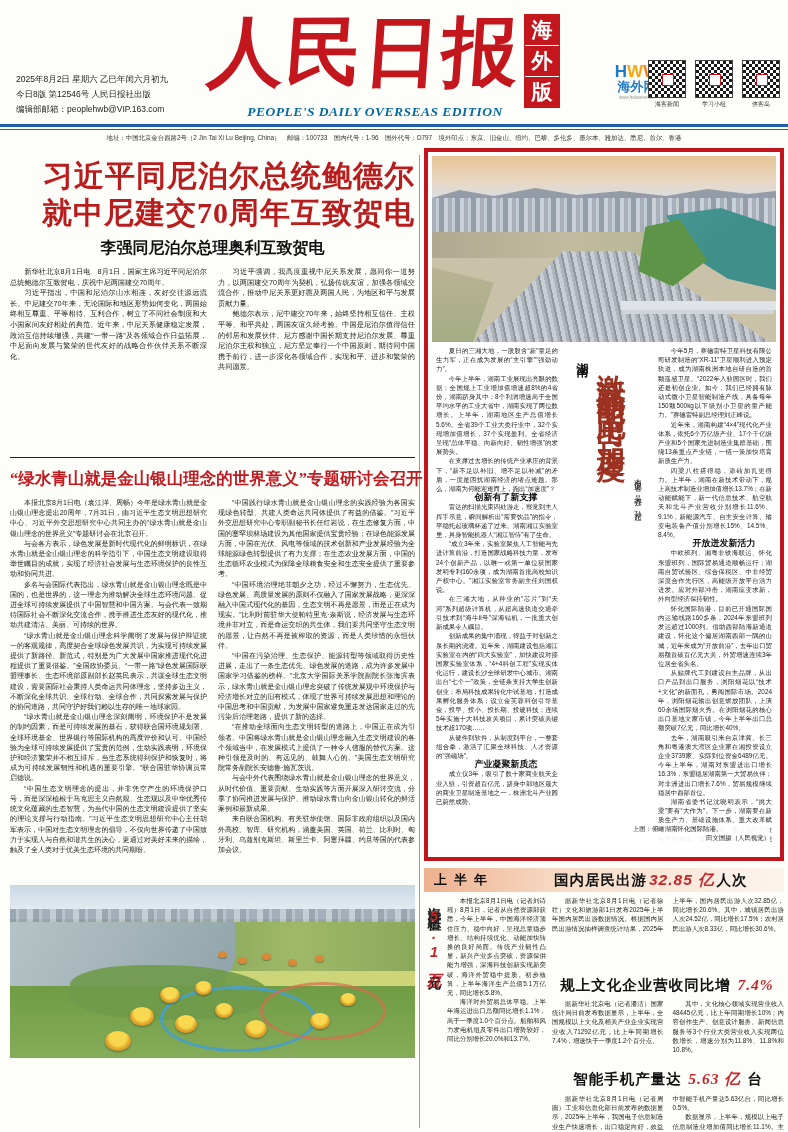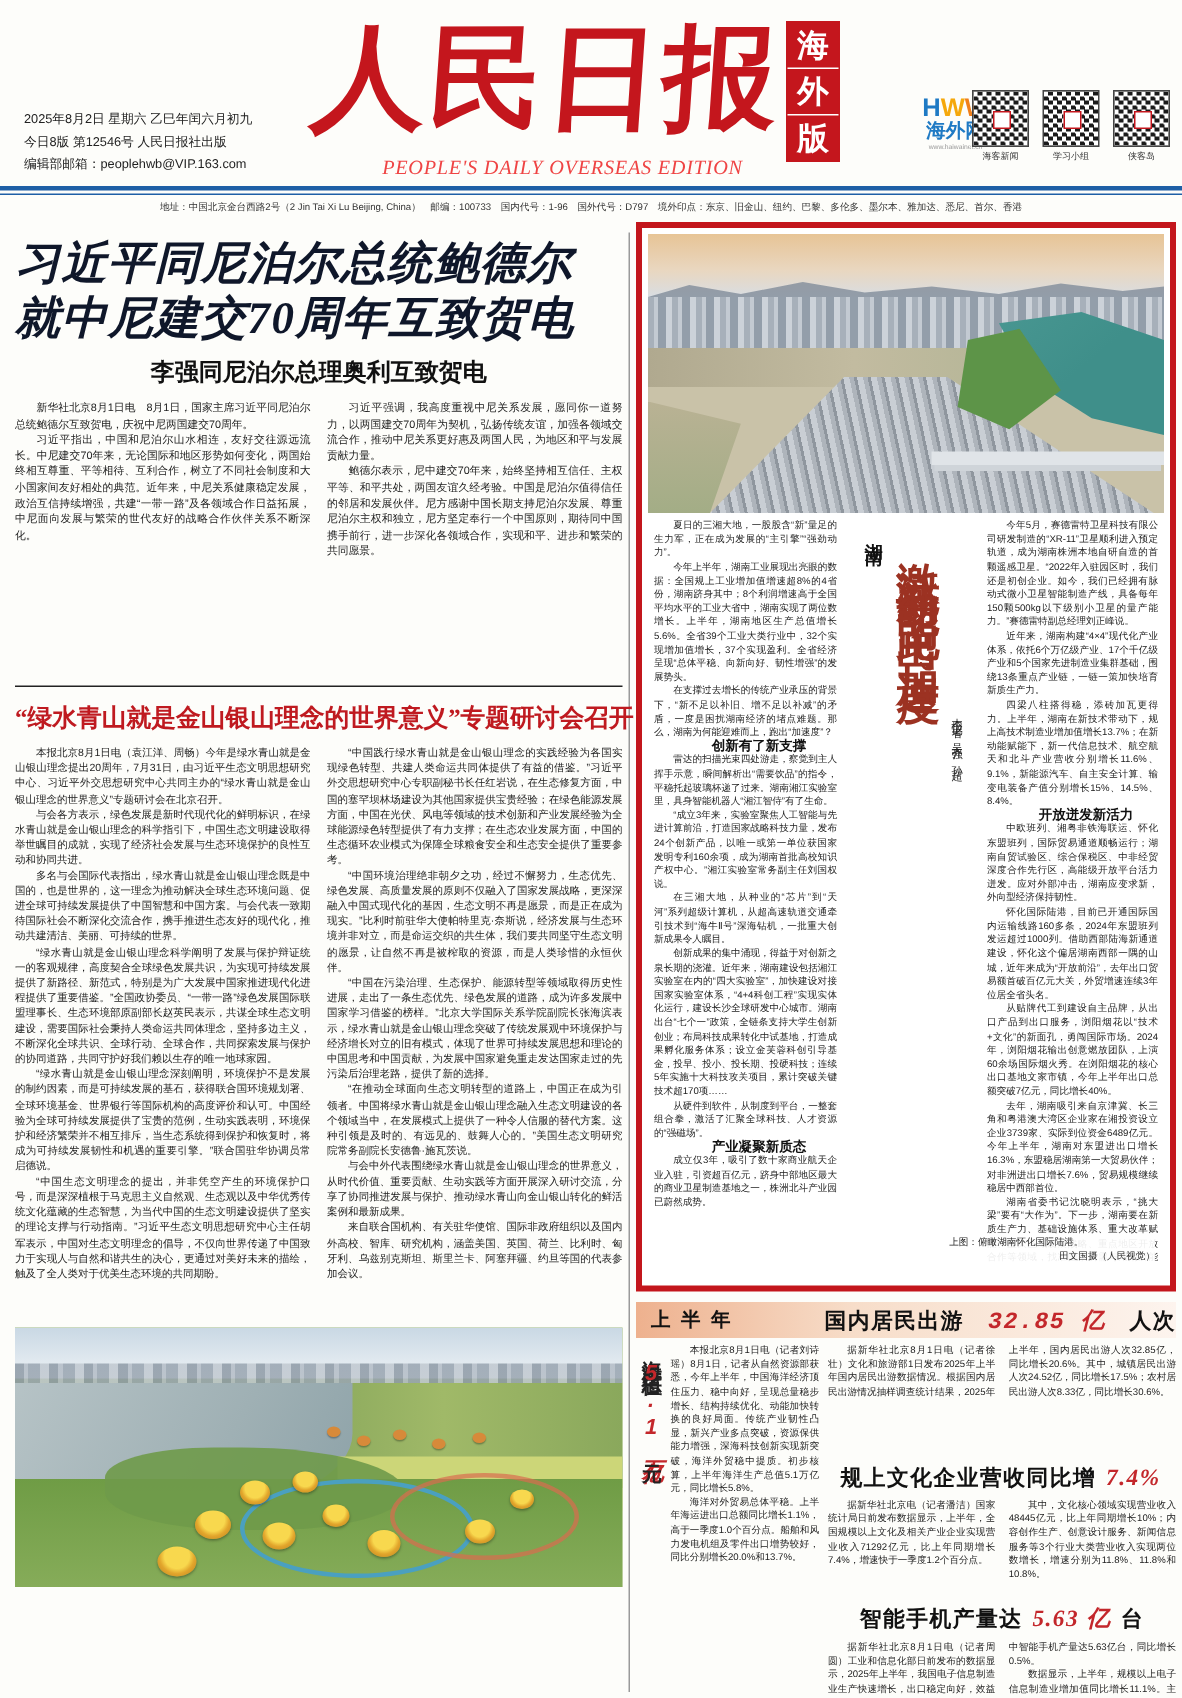--- a/index.html
+++ b/index.html
@@ -10,44 +10,44 @@
   .dateblock{position:absolute;left:16px;top:72px;font-size:8.5px;line-height:15px;color:#222;}
   .brand-title{position:absolute;left:208px;top:2px;width:330px;font-family:"Liberation Serif",serif;
         font-size:76px;font-weight:900;color:#c4161d;letter-spacing:2px;white-space:nowrap;
         transform:skewX(-4deg);}
   .edition-box{position:absolute;left:524px;top:14px;width:34px;height:92px;background:#c4161d;
         border:1.5px solid #c4161d;display:flex;flex-direction:column;}
   .edition-box span{flex:1;display:flex;align-items:center;justify-content:center;color:#fff;
         font-size:21px;font-weight:900;border-bottom:1.5px solid #fff;}
   .edition-box span:last-child{border-bottom:none;}
   .english-title{position:absolute;left:180px;top:104px;width:390px;text-align:center;
-        font-family:"Liberation Serif",serif;font-style:italic;font-weight:400;font-size:13.5px;
-        letter-spacing:.5px;color:#ef4444;white-space:nowrap;}
+        font-family:"Liberation Serif",serif;font-style:italic;font-weight:700;font-size:13.5px;
+        letter-spacing:.5px;color:#0369a1;white-space:nowrap;}
   .hww{position:absolute;left:609px;top:64px;width:56px;text-align:center;}
   .hww-letters{font-size:17px;font-weight:900;letter-spacing:0;line-height:16px;}
   .hww-letters .l1{color:#1f7ac4;}.hww-letters .l2{color:#f5a80c;}.hww-letters .l3{color:#f07f1a;}
   .hww-name{font-size:13px;font-weight:900;color:#1f7ac4;line-height:14px;}
   .hww-url{font-size:4.5px;color:#999;line-height:7px;}
   .qrs{position:absolute;left:648px;top:60px;display:flex;gap:9px;}
   .qr-wrap{width:38px;text-align:center;}
   .qr{width:36px;height:36px;border:1px solid #444;position:relative;
       background:repeating-conic-gradient(#1a1a1a 0% 25%, #fff 0% 50%) 0 0/6px 6px;}
   .qr::after{content:"";position:absolute;left:13px;top:13px;width:10px;height:10px;background:#fff;
       border:1px solid #c4161d;}
   .qr-label{font-size:6px;color:#333;margin-top:2px;}
   .blue-rule{position:absolute;left:0;top:124px;width:788px;height:3px;background:#1e5fa6;}
   .blue-rule2{position:absolute;left:0;top:129px;width:788px;height:1px;background:#1e5fa6;}
   .infoline{position:absolute;left:0;top:134px;width:788px;text-align:center;font-size:6.4px;color:#333;}
   
   .vrule{position:absolute;left:419px;top:155px;height:973px;width:1px;background:#9a9a9a;}
   .left-col{position:absolute;left:10px;top:155px;width:405px;height:977px;}
   .right-col{position:absolute;left:424px;top:148px;width:360px;height:984px;}
   
-  .a1-h{margin:2px 0 0;text-align:left;font-family:"Liberation Serif",serif;font-weight:900;
-        color:#0f172a;font-size:30px;line-height:37px;letter-spacing:1px;white-space:nowrap;font-style:italic;}
+  .a1-h{margin:2px 0 0;text-align:right;font-family:"Liberation Serif",serif;font-weight:900;
+        color:#b91c1c;font-size:30px;line-height:37px;letter-spacing:1px;white-space:nowrap;}
   .a1-sub{margin:7px 0 8px;text-align:center;font-size:16px;font-weight:900;color:#111;}
   .body{font-size:7.2px;line-height:10.6px;text-align:justify;color:#1c1c1c;}
   .body p{margin:0;text-indent:2em;}
   .cols2{column-count:2;column-gap:11px;column-rule:none;overflow:hidden;}
   .a1-body{height:178px;}
   .divider{border:none;border-top:1.5px solid #222;margin:12px 0 10px;}
   .a2-h{margin:0 0 8px;text-align:center;font-family:"Liberation Serif",serif;font-weight:900;
         color:#bf1a20;font-size:16.5px;white-space:nowrap;}
   .a2-body{height:380px;font-size:7px;line-height:10.2px;}
   
@@ -117,23 +117,23 @@
   .f-capblock{position:absolute;right:2px;bottom:2px;width:150px;background:rgba(255,255,255,.92);
         font-size:6.4px;line-height:9px;}
   .f-capblock .f-cap{text-indent:2em;margin:0;}
   .f-capblock .f-credit{margin:0;text-align:right;text-indent:0;}
   
   .halfyear{position:absolute;left:0;top:720px;width:360px;height:324px;}
   .hy-header{display:flex;height:24px;align-items:stretch;
         background:linear-gradient(90deg,#eeb18e,#f7ddc9 40%,#fdf4ee);}
   .hy-label{width:120px;display:flex;align-items:center;padding-left:10px;font-size:13px;
         font-weight:900;letter-spacing:7px;color:#111;}
-  .hy-h{flex:1;display:flex;align-items:center;justify-content:flex-end;font-family:Liberation Mono, monospace;
+  .hy-h{flex:1;display:flex;align-items:center;justify-content:flex-start;font-family:Liberation Sans, sans-serif;
         font-size:14.5px;font-weight:900;color:#111;white-space:nowrap;letter-spacing:1px;}
-  .hy-h .num{color:#c3272b;font-style:italic;font-size:15.5px;margin:0 16px;}
+  .hy-h .num{color:#c3272b;font-style:italic;font-size:15.5px;margin:0 2px;}
   .hy-body{display:flex;margin-top:4px;gap:6px;height:234px;}
   .marine{width:122px;flex:none;display:flex;gap:4px;}
   .marine-head{font-size:13.5px;font-weight:900;letter-spacing:2px;height:230px;flex:none;}
   .marine-head .num{color:#c3272b;font-style:italic;text-orientation:upright;font-size:14.5px;}
   .marine-body{font-size:6.4px;line-height:9.2px;text-align:justify;overflow:hidden;}
   .marine-body p{margin:0;text-indent:2em;}
   .hy-items{flex:1;overflow:hidden;}
   .hy-item-body{font-size:6.4px;line-height:9.2px;column-count:2;column-gap:9px;overflow:hidden;}
   .hy-item-body p{margin:0;text-indent:2em;text-align:justify;}
   .hy-subh{margin:6px 0 4px;text-align:center;font-family:"Liberation Serif",serif;font-size:14.5px;

